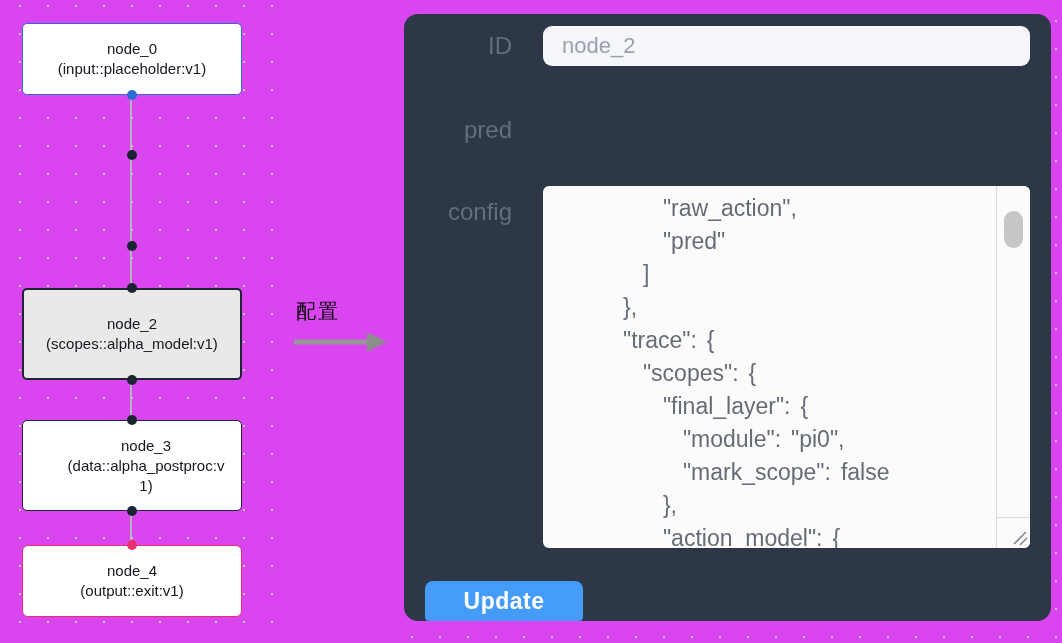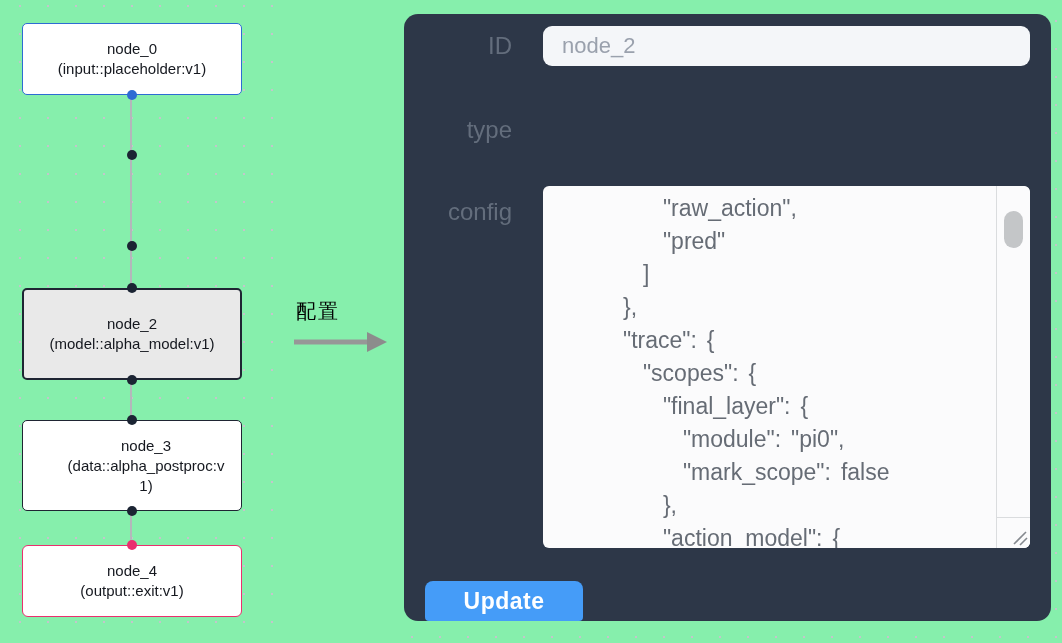--- a/index.html
+++ b/index.html
@@ -1,18 +1,18 @@
 <!DOCTYPE html>
 <html><head>
 <meta charset="utf-8">
 <style>
   * { box-sizing: border-box; margin: 0; padding: 0; }
   html,body { width:1062px; height:643px; background:#ffffff; overflow:hidden;
               font-family:"Liberation Sans", sans-serif; }
-  .stage { position:relative; width:1062px; height:643px; background:#86efac; }
+  .stage { position:relative; width:1062px; height:643px; background:#d946ef; }
 
   
   .canvas {
     position:absolute; left:0; top:0; width:295px; height:643px;
     background-image: radial-gradient(circle, #c3c6ca 1.1px, transparent 1.3px);
     background-size: 28px 28px; background-position: 6px 20px;
   }
   .edge-line { position:absolute; left:130px; top:60px; width:2px; height:498px;
                background:#b4b7bb; z-index:0; }
   .node {
@@ -84,21 +84,21 @@
     <div class="edge-line"></div>
 
     <div class="node node--input" style="top:23px;height:72px;">
       <div>node_0</div>
       <div>(input::placeholder:v1)</div>
     </div>
 
 
     <div class="node node--selected" style="top:288px;height:92px;">
       <div>node_2</div>
-      <div>(model::alpha_model:v1)</div>
+      <div>(scopes::alpha_model:v1)</div>
     </div>
 
     <div class="node" style="top:420px;height:91px;padding-left:44px;">
       <div>node_3</div>
       <div>(data::alpha_postproc:v1)</div>
     </div>
 
     <div class="node node--output" style="top:545px;height:72px;border-radius:6px;">
       <div>node_4</div>
       <div>(output::exit:v1)</div>
@@ -122,21 +122,21 @@
 
   <div class="panel-region">
     <div class="panel">
 
       <div class="form-row row-id">
         <div class="flabel">ID</div>
         <input class="tinput" type="text" value="node_2" style="">
       </div>
 
       <div class="form-row row-type">
-        <div class="flabel">type</div>
+        <div class="flabel">pred</div>
       </div>
 
       <div class="form-row row-config">
         <div class="flabel">config</div>
         <div class="config-box">
           <pre>        "raw_action",
         "pred"
       ]
     },
     "trace": {

